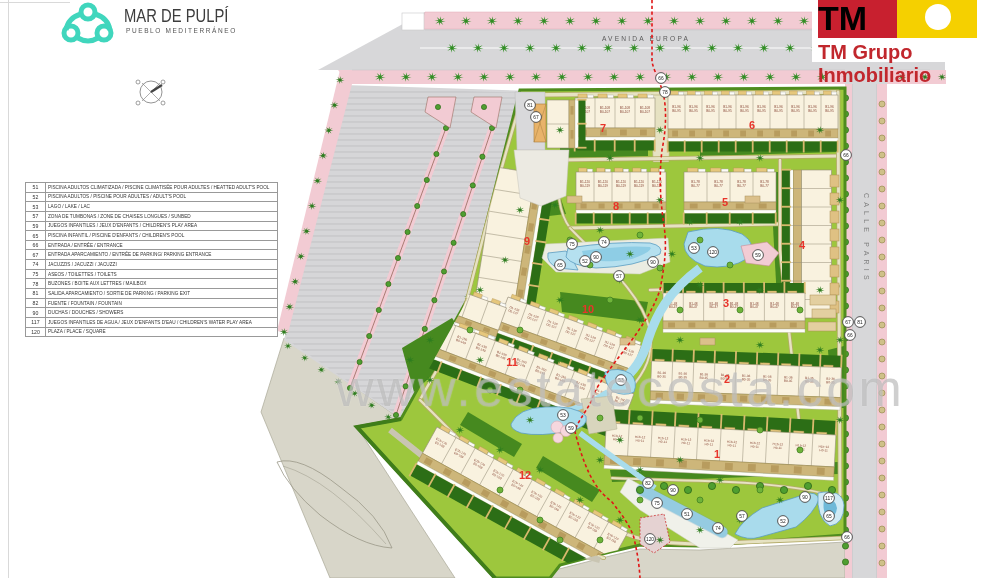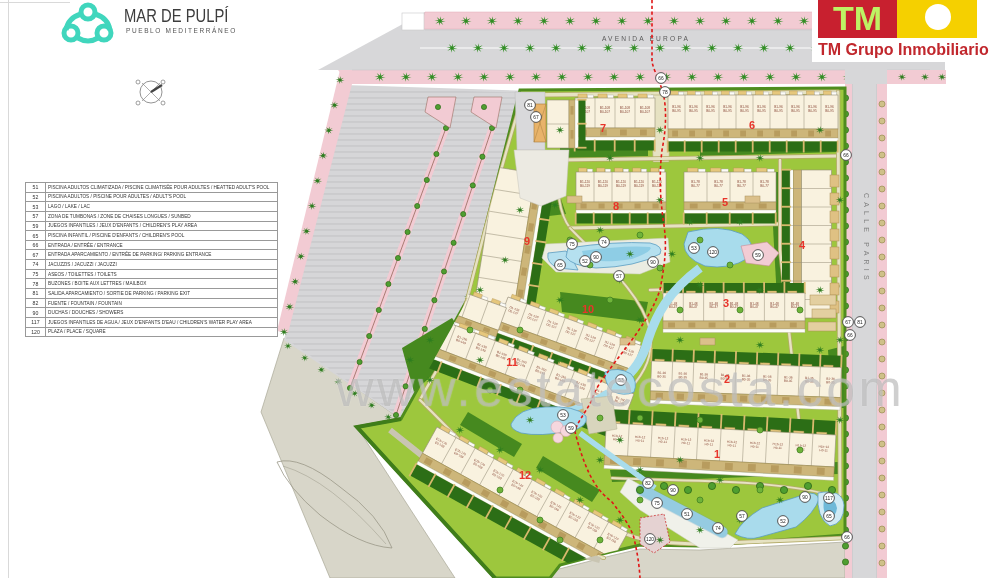--- a/index.html
+++ b/index.html
@@ -1,23 +1,23 @@
 <!DOCTYPE html>
 <html><head><meta charset="utf-8"><style>
 *{margin:0;padding:0;box-sizing:border-box}
 body{width:1000px;height:578px;position:relative;background:#fff;font-family:"Liberation Sans",sans-serif;overflow:hidden}
 #plan{position:absolute;left:0;top:0}
 .logo{position:absolute;left:58px;top:2px;width:60px;height:48px}
 .lt1{position:absolute;left:124px;top:5px;font-size:18.5px;color:#3d3d3d;letter-spacing:0px;transform:scaleX(0.80);transform-origin:left}
 .lt2{position:absolute;left:126px;top:27px;font-size:6.5px;color:#555;letter-spacing:1.6px}
 .tmbox{position:absolute;left:812px;top:0;width:188px;height:62px;background:#fff}
-.tmred{position:absolute;left:818px;top:0;width:79px;height:38px;background:#c8202f;color:#bef264;font-weight:bold;font-size:34px;text-align:center;line-height:36px}
+.tmred{position:absolute;left:818px;top:0;width:79px;height:38px;background:#c8202f;color:#000000;font-weight:bold;font-size:34px;line-height:36px}
 .tmyellow{position:absolute;left:897px;top:0;width:80px;height:38px;background:#f5d000}
 .tmcircle{position:absolute;left:925px;top:4px;width:26px;height:26px;background:#fff;border-radius:50%}
-.tmtext{position:absolute;left:818px;top:41px;font-size:16px;font-weight:bold;color:#c1272d}
+.tmtext{position:absolute;left:818px;top:41px;font-size:20px;font-weight:bold;color:#c1272d}
 table.leg{position:absolute;left:25px;top:182px;width:253px;border-collapse:collapse;background:#fff}
 table.leg td{border:0.8px solid #999;font-size:4.7px;color:#333;padding:0 2px;height:9.65px;white-space:nowrap;overflow:hidden}
 table.leg td.n{width:20px;text-align:center;font-size:5.2px}
 .wm{position:absolute;left:336px;top:358px;font-size:52px;letter-spacing:3.5px;color:rgba(128,128,128,0.38);text-shadow:0 0 1px rgba(255,255,255,0.6);white-space:nowrap}
 </style></head><body>
 <div id="plan"><svg width="1000" height="578" viewBox="0 0 1000 578" xmlns="http://www.w3.org/2000/svg" font-family="Liberation Sans, sans-serif">
 <rect width="1000" height="578" fill="#ffffff"></rect>
 <line x1="8.5" y1="0" x2="8.5" y2="578" stroke="#d9d9d9" stroke-width="1"></line>
 <line x1="0" y1="2.5" x2="70" y2="2.5" stroke="#d9d9d9" stroke-width="1"></line>
 <polygon points="261,412 284,338 402,420 357,427 455,578 330,578" fill="#d8d6c9" stroke="#a9a796" stroke-width="0.7"></polygon>

